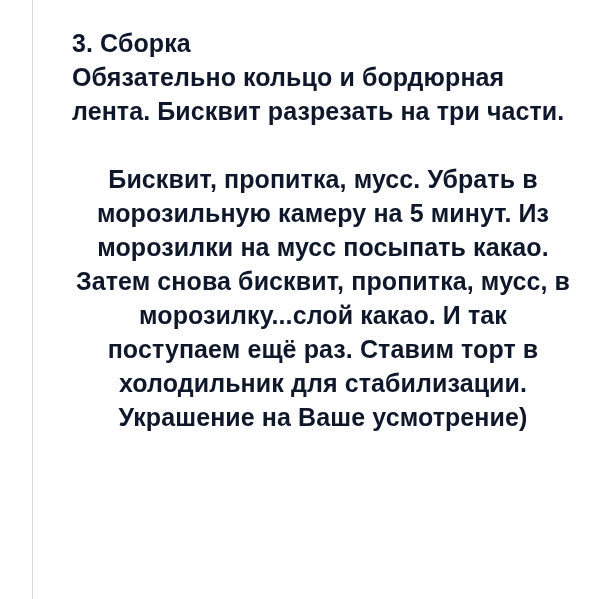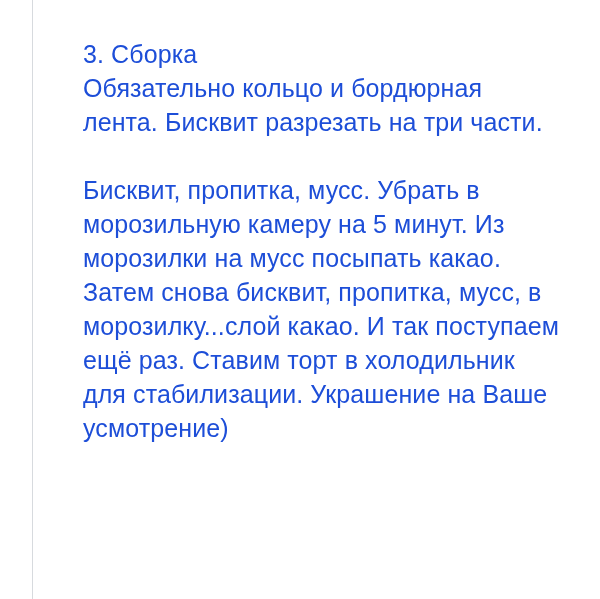--- a/index.html
+++ b/index.html
@@ -28,30 +28,32 @@
     height: 599px;
     background: #d7dade;
   }
   .content {
     position: absolute;
     left: 68px;
     top: 22px;
     width: 510px;
   }
   .para {
-    margin: 15px;
-    color: #1d4ed8;
+    margin: 4px;
+    color: #0f172a;
     font-size: 25px;
     line-height: 34px;
     letter-spacing: 0.1px;
     white-space: pre-wrap;
     word-wrap: break-word;
+    font-weight: bold;
   }
   .para + .para {
     margin-top: 34px;
+    text-align: center;
   }
 </style>
 </head>
 <body>
 
 <div class="page">
   <div class="left-rule"></div>
   <div class="content">
     <p class="para">3. Сборка
 Обязательно кольцо и бордюрная лента. Бисквит разрезать на три части.</p>

